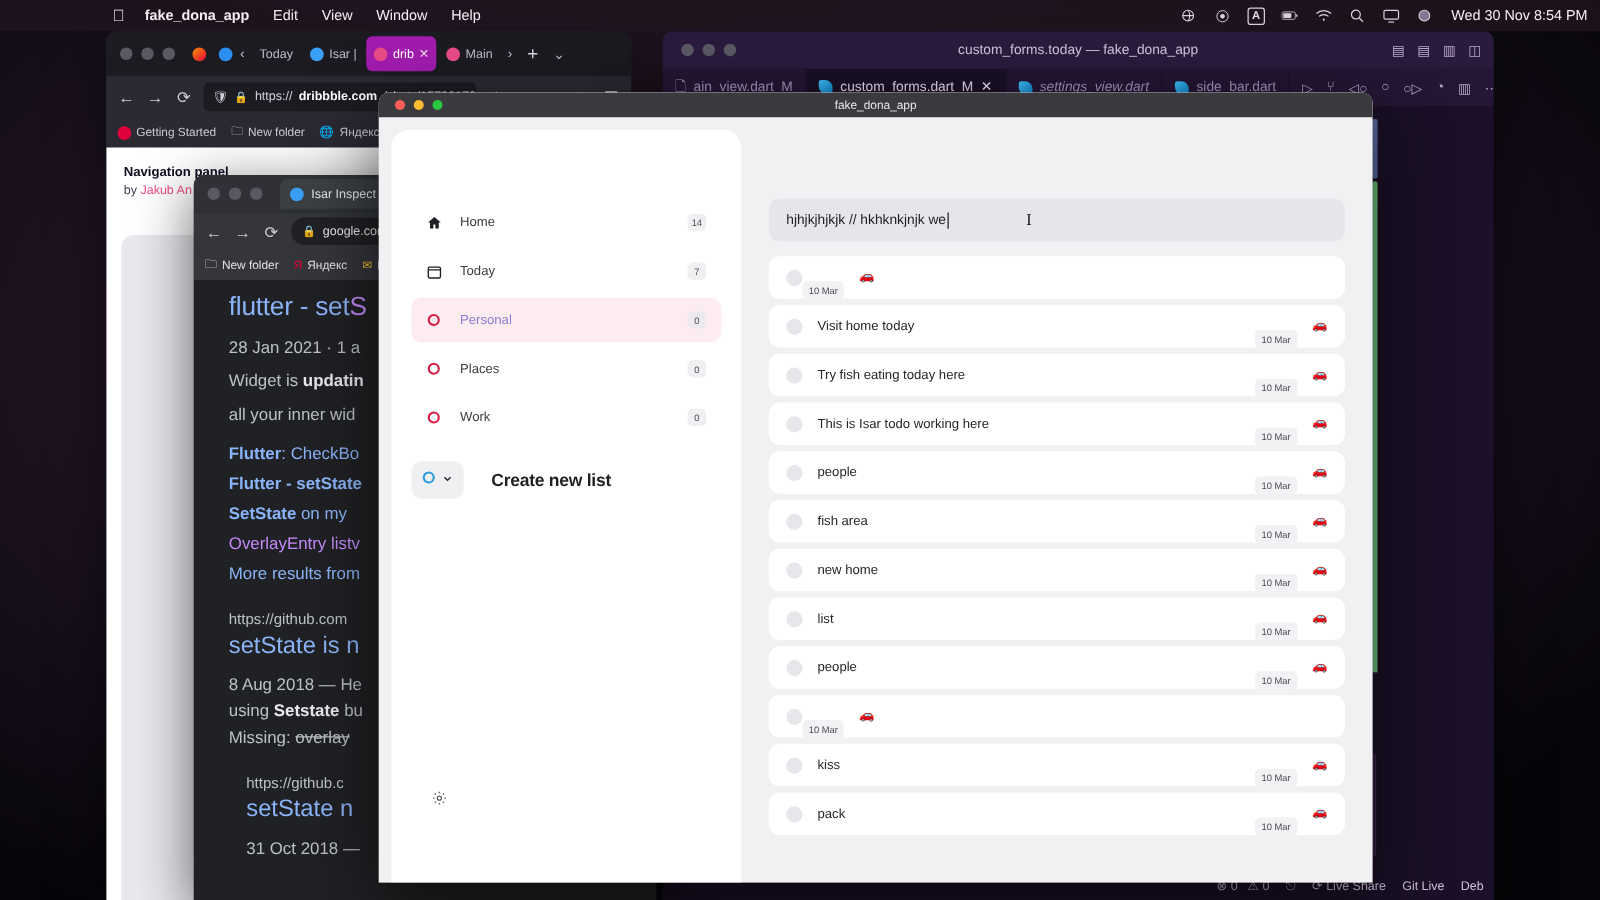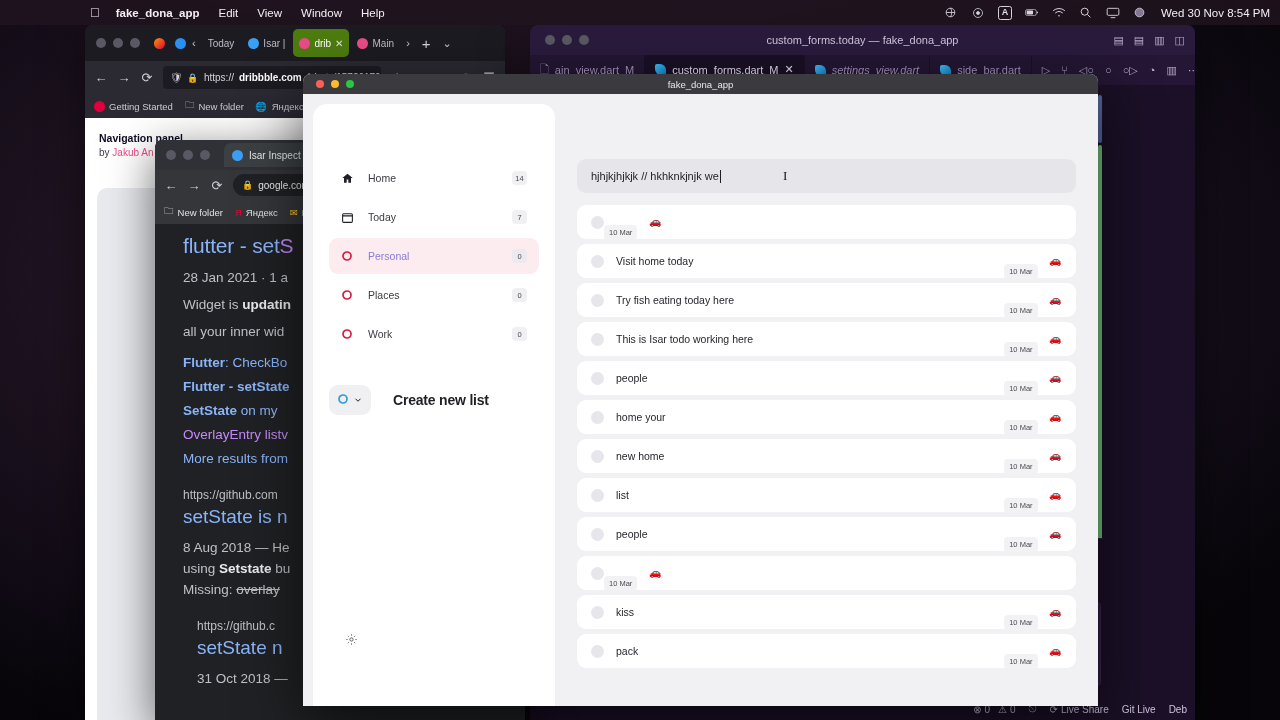--- a/index.html
+++ b/index.html
@@ -57,21 +57,21 @@
   .traffic i { width: 10px; height: 10px; border-radius: 50%; display: block; }
   .traffic.dim i { background: #5a5862; }
   .tl-red { background: #ff5f57 !important; }
   .tl-yel { background: #febc2e !important; }
   .tl-grn { background: #28c840 !important; }
   .ff-tab {
     display: flex; align-items: center; gap: 4px; height: 28px;
     padding: 0 6px; border-radius: 5px; color: #bfbcc8; font-size: 10px;
     max-width: 62px; overflow: hidden; white-space: nowrap;
   }
-  .ff-tab.active { background: #4d7c0f; color: #fff; }
+  .ff-tab.active { background: #a21caf; color: #fff; }
   .favi { width: 11px; height: 11px; border-radius: 50%; flex: none; }
   .tab-x { font-size: 10px; opacity: .8; }
   .ff-chev { color: #c8c5d0; font-size: 11px; padding: 0 4px; }
   .ff-plus { color: #d8d5e0; font-size: 15px; padding: 0 6px; }
   .ff-navbar {
     height: 33px; background: #2b2a33; display: flex; align-items: center;
     gap: 9px; padding: 0 9px;
   }
   .nav-ic { color: #cfccd8; font-size: 13px; width: 14px; text-align: center; }
   .urlbar {
@@ -191,23 +191,23 @@
   }
   .app-titlebar .traffic i { width: 8px; height: 8px; }
   .app-titlebar .at-text {
     position: absolute; left: 0; right: 0; text-align: center;
     color: #e9e7ec; font-size: 9.5px;
   }
   .app-body { position: absolute; top: 20px; left: 0; right: 0; bottom: 0; background: #f1f1f3; display: flex; }
 
   
   .side {
-    width: 242px; margin: 10px 0 0 10px; background: #fff;
+    width: 280px; margin: 10px 0 0 10px; background: #fff;
     border-radius: 14px 14px 0 0; position: relative;
-    display: flex; flex-direction: column; gap: 16px;
+    display: flex; flex-direction: column;
   }
   .side-nav { padding: 56px 16px 0 16px; }
   .nav-row {
     display: flex; align-items: center; height: 36px; padding: 0 12px;
     border-radius: 9px; margin-bottom: 3px; cursor: default;
   }
   .nav-row.active { background: #fdecef; }
   .nav-ico { width: 18px; display: flex; align-items: center; justify-content: flex-start; flex: none; }
   .nav-label { font-size: 10.5px; color: #3b3b41; margin-left: 9px; flex: 1; }
   .nav-row.active .nav-label { color: #8b7bd8; }
@@ -634,21 +634,21 @@
             <span class="car">🚗</span>
           </div>
           <div class="todo-row">
             <span class="chk"></span>
             <span class="todo-text">people</span>
             <span class="date-pill">10 Mar</span>
             <span class="car">🚗</span>
           </div>
           <div class="todo-row">
             <span class="chk"></span>
-            <span class="todo-text">home your</span>
+            <span class="todo-text">fish area</span>
             <span class="date-pill">10 Mar</span>
             <span class="car">🚗</span>
           </div>
           <div class="todo-row">
             <span class="chk"></span>
             <span class="todo-text">new home</span>
             <span class="date-pill">10 Mar</span>
             <span class="car">🚗</span>
           </div>
           <div class="todo-row">

